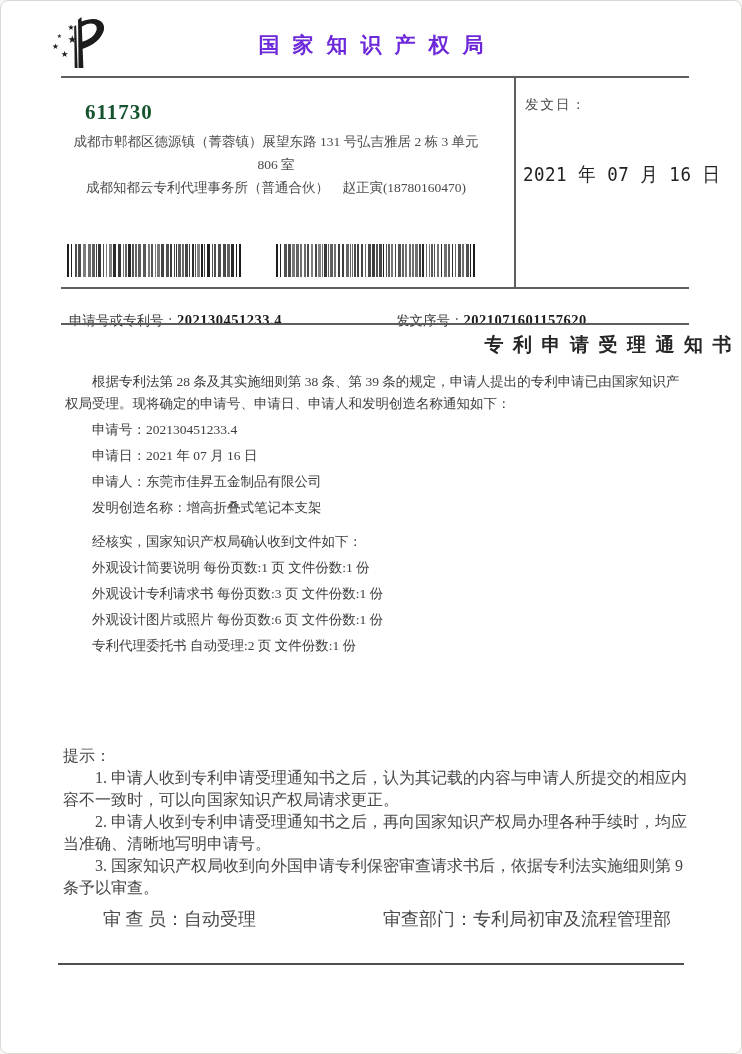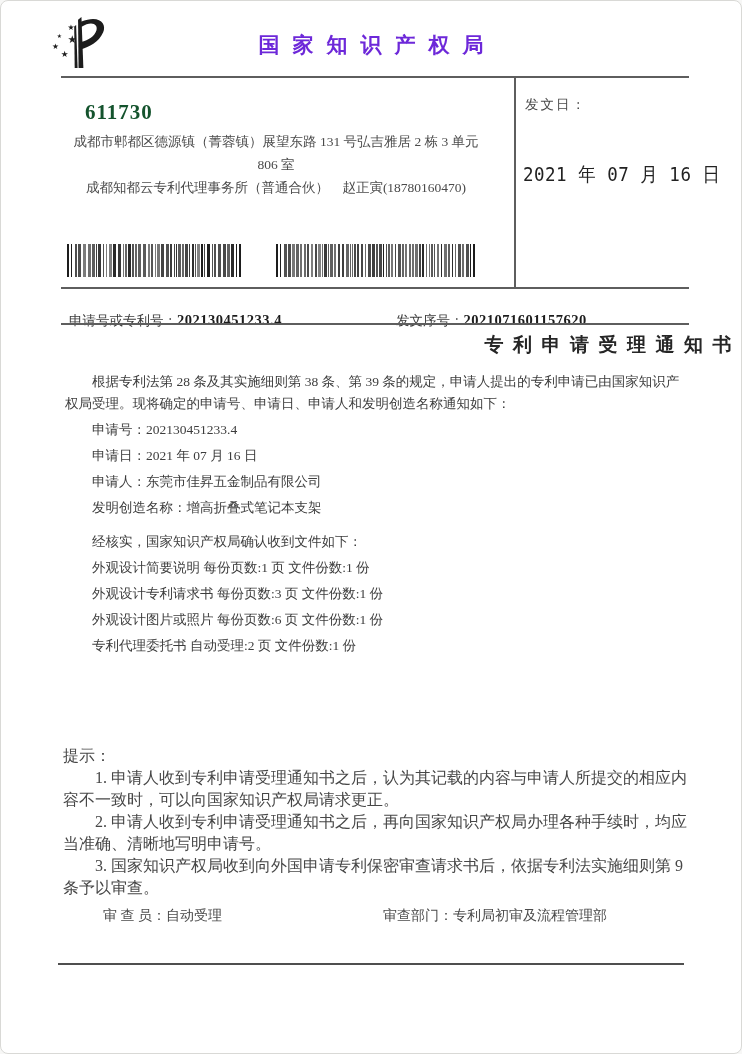--- a/index.html
+++ b/index.html
@@ -55,21 +55,21 @@
   .notice-body{position:absolute; left:60px; top:366px; width:630px;
                font-size:13.5px; line-height:22px; color:#3d3d3d;}
   .notice-body p{margin:4px; text-indent:2em;}
   .notice-body .confirm{margin-top:12px;}
   
   .tips{position:absolute; left:62px; top:716px; width:628px;
         font-size:16px; line-height:22px; color:#474747;margin-top:28px;}
   .tips p{margin:0;}
   .tips .tip{text-indent:2em;}
   
-  .signoff{position:absolute; top:906px; font-size:14px; color:#4a4a4a; white-space:nowrap;text-align:center;}
+  .signoff{position:absolute; top:906px; font-size:18px; color:#4a4a4a; white-space:nowrap;text-align:center;}
   .signoff.examiner{left:102px;} .signoff.department{left:382px;}
   
   .footer{position:absolute; left:78px; top:969px; width:608px;
           font-family:"Liberation Sans", sans-serif; font-size:11px;
           line-height:16px; color:#4c4c4c;}
   .footer .frow{display:flex;}
   .footer .code{flex:none; width:57px;}
   .footer .ftext{flex:1;}
 </style>
 </head>

